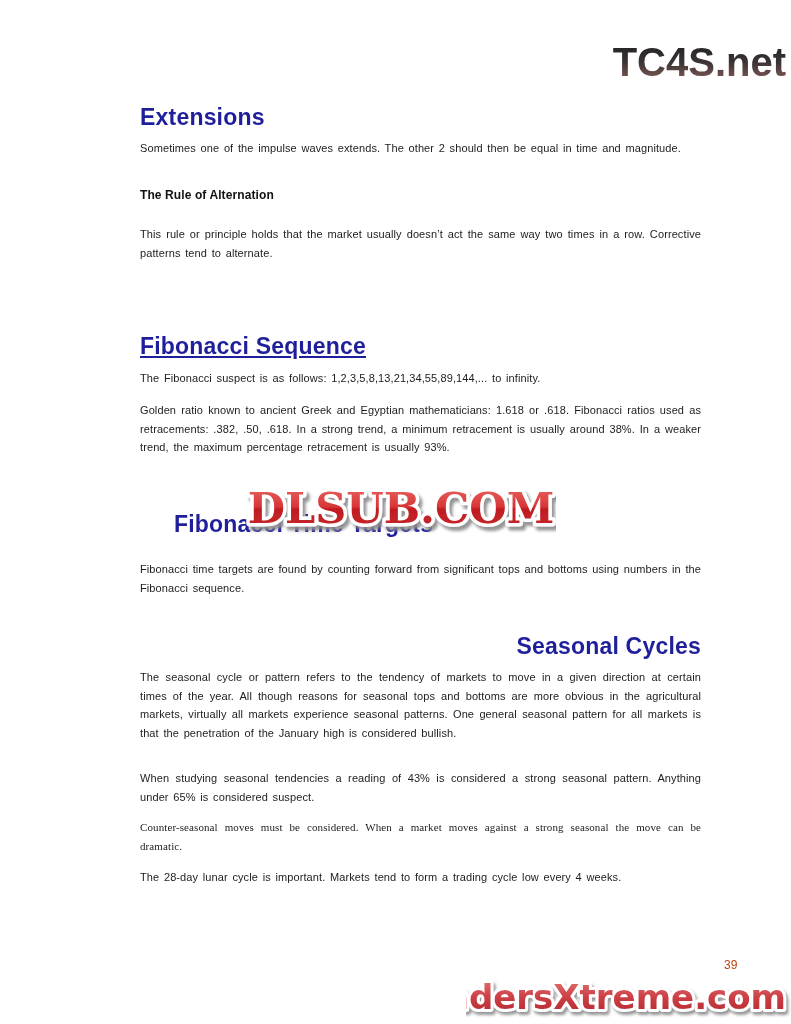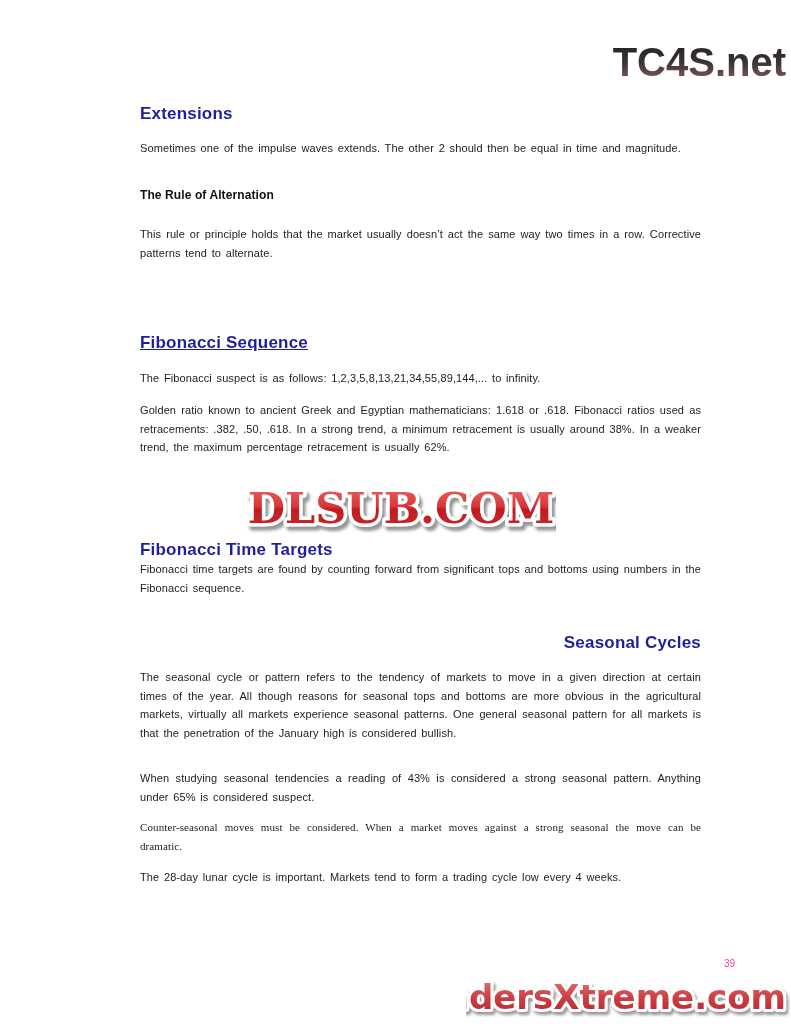--- a/index.html
+++ b/index.html
@@ -6,32 +6,32 @@
   body{
     width:791px;height:1024px;position:relative;background:#ffffff;
     font-family:"Liberation Sans", sans-serif;color:#1a1a1a;overflow:hidden;
   }
   .blk{position:absolute;left:140px;width:561px;}
   .para{
     font-size:11px;line-height:18.5px;text-align:justify;
     color:#1c1c1c;letter-spacing:0.1px;word-spacing:1.5px;
   }
   .h-blue{
-    font-size:17px;font-weight:bold;color:#1f1f9c;
+    font-size:23px;font-weight:bold;color:#1f1f9c;
     letter-spacing:0.2px;
   }
   .h-black{
     font-size:12px;font-weight:bold;color:#111111;
     letter-spacing:0.1px;
   }
   .logo-wrap{position:absolute;top:12px;right:2px;z-index:2;margin-top:24px;}
   .wm-center{position:absolute;left:246px;top:476px;z-index:5;}
   .wm-bottom{position:absolute;left:466px;top:972px;z-index:5;}
   .pagenum{
-    position:absolute;left:724px;top:958px;font-size:10px;color:#ec4899;
+    position:absolute;left:724px;top:958px;font-size:12px;color:#c2410c;
   }
   svg text{font-family:"Liberation Sans", sans-serif;}
   .wm-text{font-family:"DejaVu Serif", serif;font-weight:bold;}
   .wm-text2{font-family:"DejaVu Sans", sans-serif;font-weight:bold;}
 </style>
 </head>
 <body>
 
 <div class="logo-wrap">
   <svg width="200" height="50" viewBox="0 0 200 50">
@@ -47,23 +47,23 @@
 </div>
 
 <div class="blk h-blue" style="top:104px;">Extensions</div>
 <div class="blk para" style="top:139px;">Sometimes one of the impulse waves extends.  The other 2 should then be equal in time and magnitude.</div>
 
 <div class="blk h-black" style="top:188px;">The Rule of Alternation</div>
 <div class="blk para" style="top:225px;">This rule or principle holds that the market usually doesn’t act the same way two times in a row.  Corrective patterns tend to alternate.</div>
 
 <div class="blk h-blue" style="top:333px;text-decoration:underline;">Fibonacci Sequence</div>
 <div class="blk para" style="top:369px;">The Fibonacci suspect is as follows: 1,2,3,5,8,13,21,34,55,89,144,... to infinity.</div>
-<div class="blk para" style="top:401px;">Golden ratio known to ancient Greek and Egyptian mathematicians: 1.618 or .618. Fibonacci ratios used as retracements: .382, .50, .618.  In a strong trend, a minimum retracement is usually around 38%. In a weaker trend, the maximum percentage retracement is usually 62%.</div>
+<div class="blk para" style="top:401px;">Golden ratio known to ancient Greek and Egyptian mathematicians: 1.618 or .618. Fibonacci ratios used as retracements: .382, .50, .618.  In a strong trend, a minimum retracement is usually around 38%. In a weaker trend, the maximum percentage retracement is usually 93%.</div>
 
-<div class="blk h-blue" style="top:540px;">Fibonacci Time Targets</div>
+<div class="blk h-blue" style="top:511px;margin-left:34px;">Fibonacci Time Targets</div>
 <div class="blk para" style="top:560px;">Fibonacci time targets are found by counting forward from significant tops and bottoms using numbers in the Fibonacci sequence.</div>
 
 <div class="blk h-blue" style="top:633px;text-align:right;">Seasonal Cycles</div>
 <div class="blk para" style="top:668px;">The seasonal cycle or pattern refers to the tendency of markets to move in a given direction at certain times of the year.  All though reasons for seasonal tops and bottoms are more obvious in the agricultural markets, virtually all markets experience seasonal patterns.  One general seasonal pattern for all markets is that the penetration of the January high is considered bullish.</div>
 <div class="blk para" style="top:769px;">When studying seasonal tendencies a reading of 43% is considered a strong seasonal pattern.  Anything under 65% is considered suspect.</div>
 <div class="blk para" style="top:818px;font-family:Liberation Serif, serif;">Counter-seasonal moves must be considered.  When a market moves against a strong seasonal the move can be dramatic.</div>
 <div class="blk para" style="top:868px;">The 28-day lunar cycle is important.  Markets tend to form a trading cycle low every 4 weeks.</div>
 
 <div class="wm-center">
   <svg width="310" height="68" viewBox="0 0 310 68">

